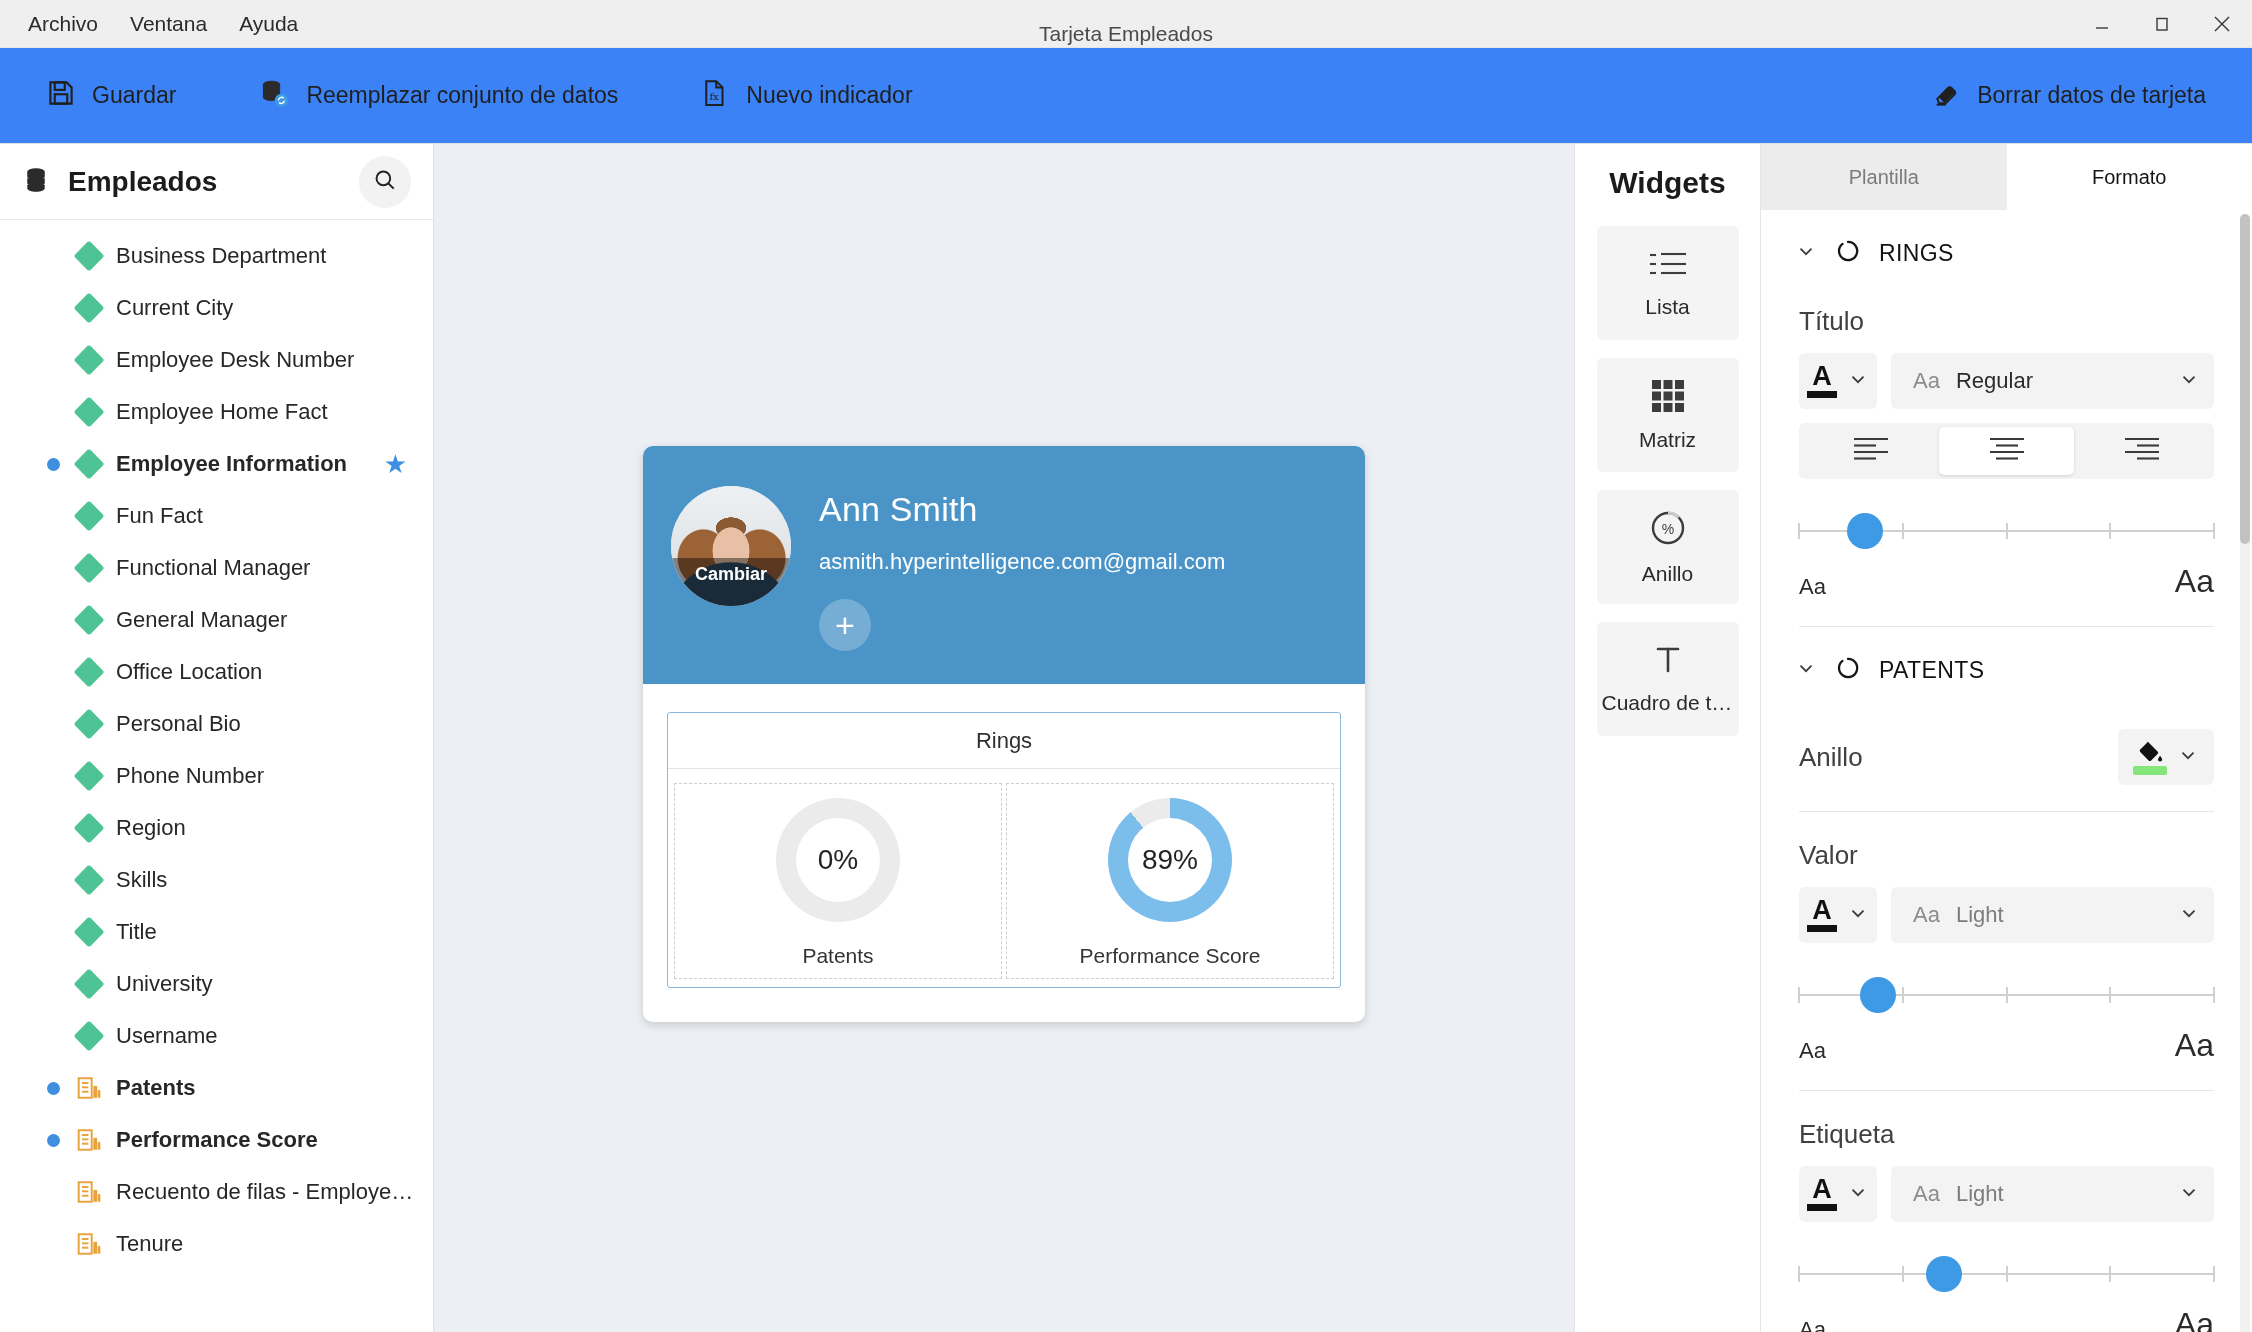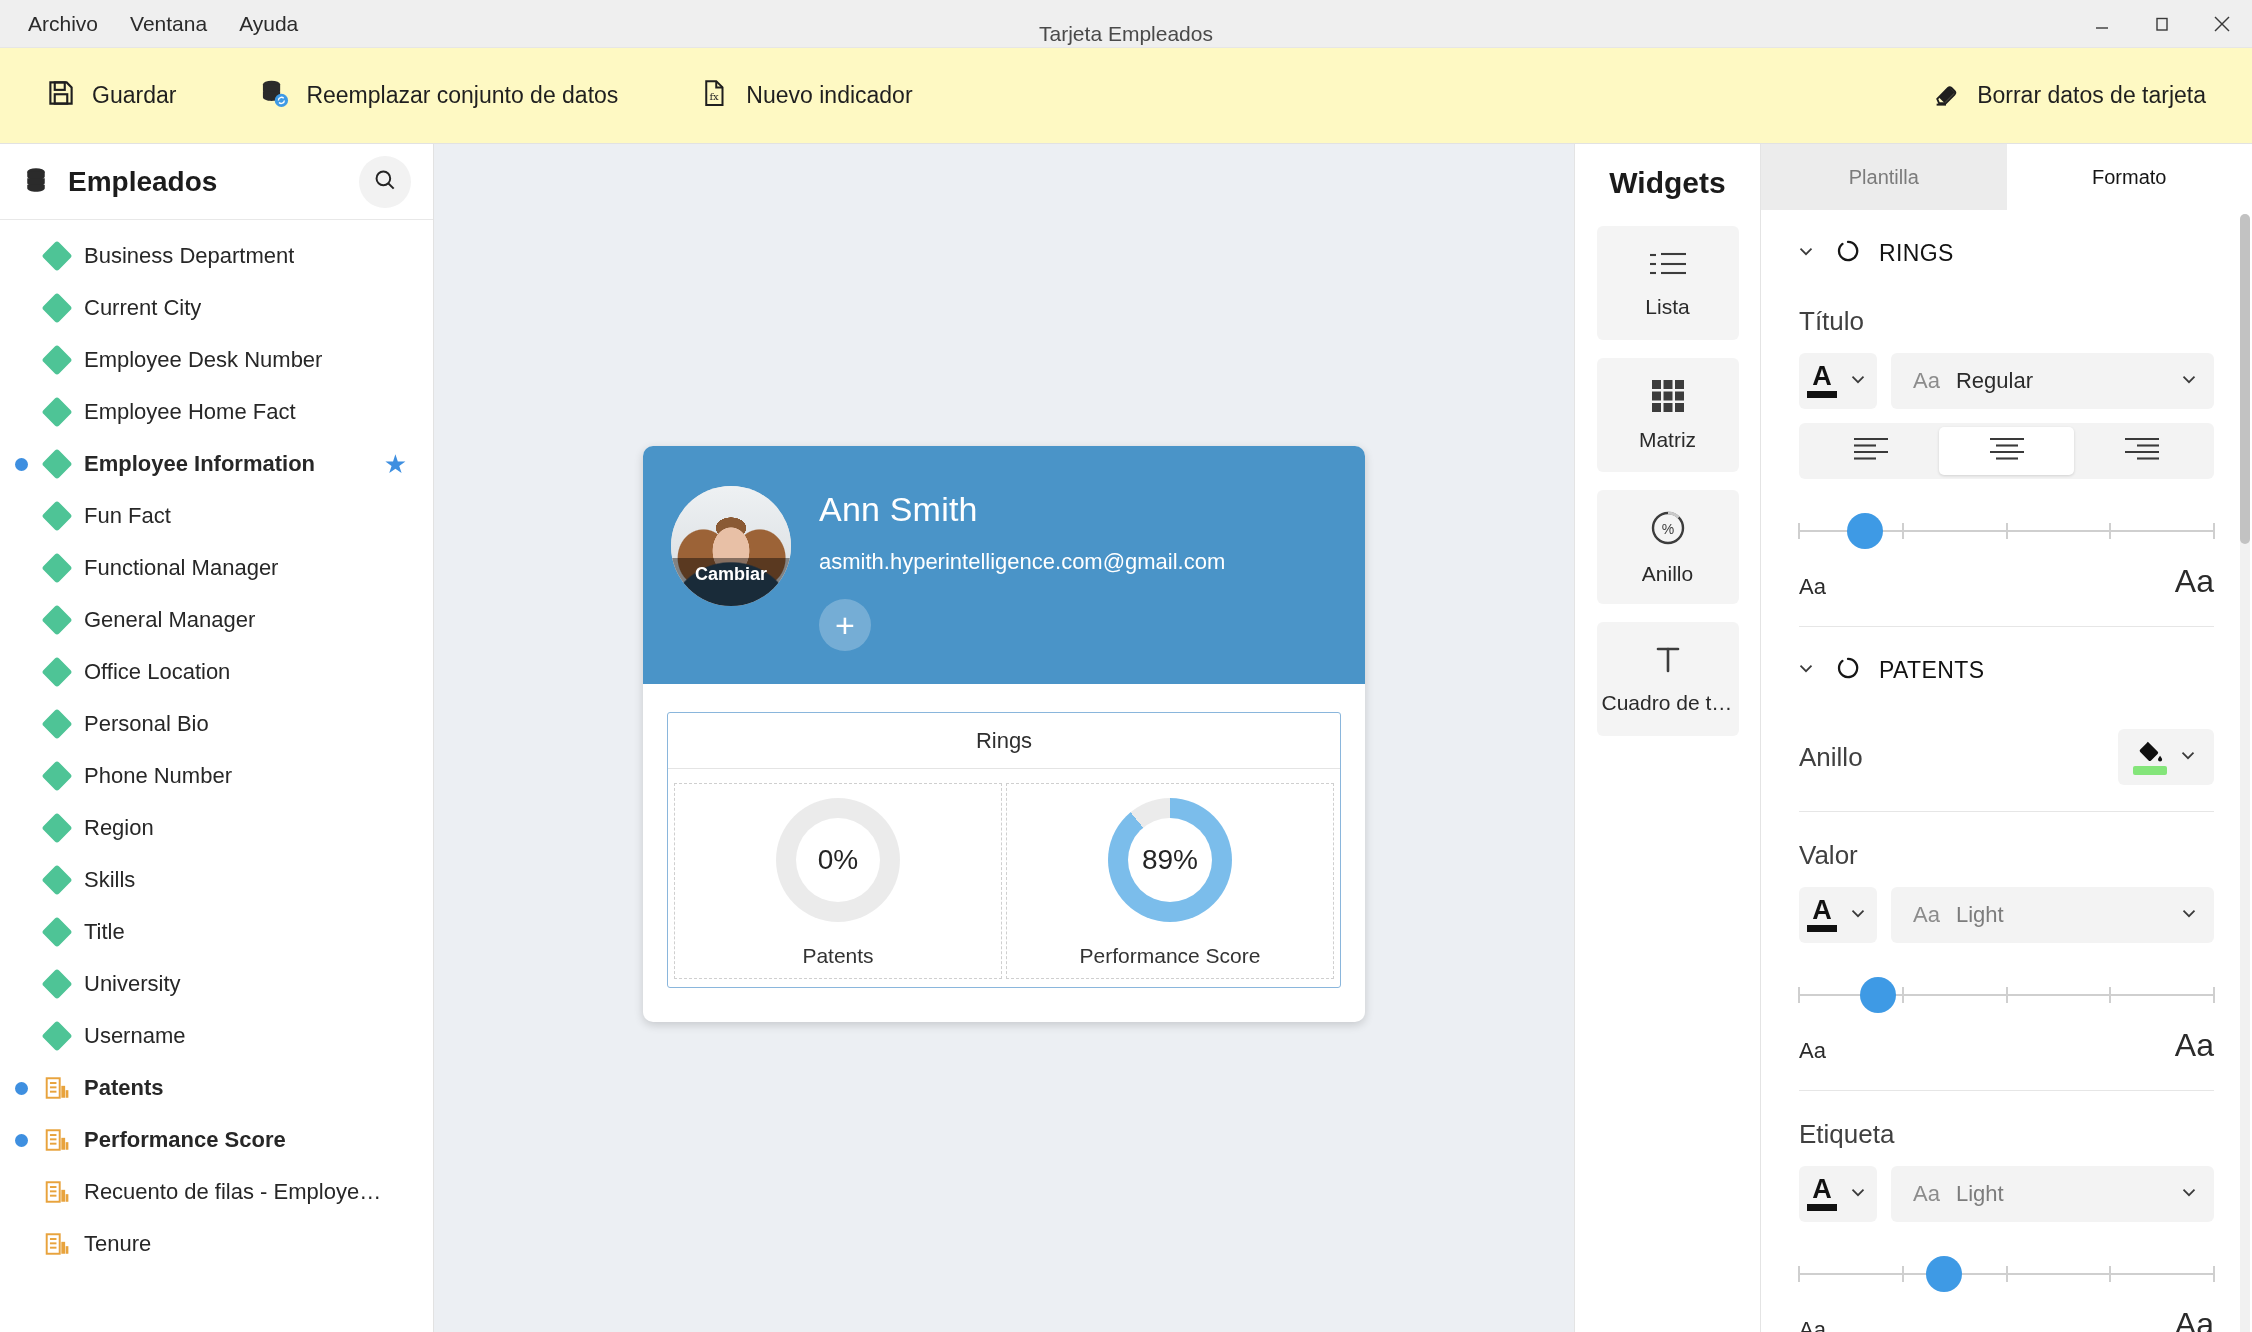--- a/index.html
+++ b/index.html
@@ -26,21 +26,21 @@
     font-size: 21px; color: #4a4a4a; pointer-events: none; margin-top: 20px;
   }
   .win-ctrls { margin-left: auto; display: flex; align-items: center; height: 48px; }
   .win-btn {
     width: 60px; height: 48px; display: flex; align-items: center; justify-content: center;
     color: #3a3a3a;
   }
 
   
   .toolbar {
-    height: 96px; flex: 0 0 96px; background: #fef9c3; display: flex; align-items: center;
+    height: 96px; flex: 0 0 96px; background: #3b82f6; display: flex; align-items: center;
     padding: 0 28px; border-bottom: 1px solid #e2e2e2; position: relative;
   }
   .tb-btn {
     display: flex; align-items: center; gap: 16px; padding: 10px 18px;
     font-size: 23px; color: #1f1f1f; border-radius: 3px; cursor: default;
   }
   .tb-gap { width: 46px; }
   .tb-right { margin-left: auto; }
 
   
@@ -53,21 +53,21 @@
   }
   .ds-header {
     height: 76px; flex: 0 0 76px; display: flex; align-items: center;
     padding: 0 22px 0 22px; border-bottom: 1px solid #e8e8e8;
   }
   .ds-name { font-size: 28px; font-weight: bold; color: #1c1c1c; margin-left: 18px; }
   .ds-search {
     margin-left: auto; width: 52px; height: 52px; border-radius: 50%;
     background: #f2f2f2; display: flex; align-items: center; justify-content: center;
   }
-  .attr-list { flex: 1 1 auto; overflow: hidden; padding-top: 10px; }
+  .attr-list { flex: 1 1 auto; overflow: hidden; padding-top: 10px; margin-left: 32px; }
   .attr-row {
     height: 52px; display: flex; align-items: center; padding-left: 8px; position: relative;
   }
   .dot-slot { width: 26px; display: flex; align-items: center; justify-content: center; }
   .blue-dot { width: 13px; height: 13px; border-radius: 50%; background: #3e8fe0; }
   .ico-slot { width: 46px; display: flex; align-items: center; justify-content: center; }
   .diamond {
     width: 22px; height: 22px; background: #4ec496; transform: rotate(45deg);
     border-radius: 3px;
   }

